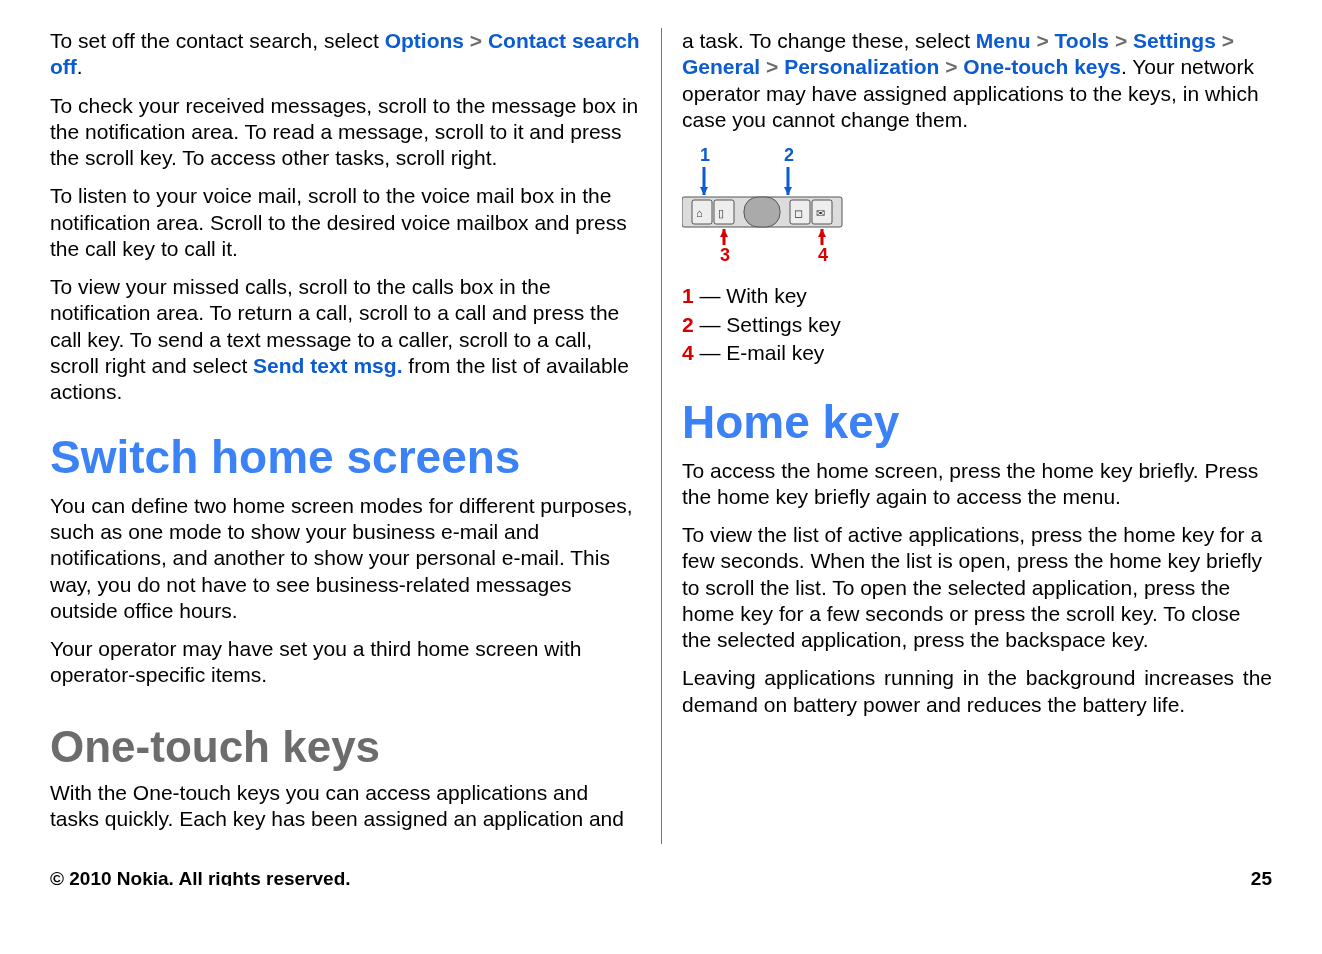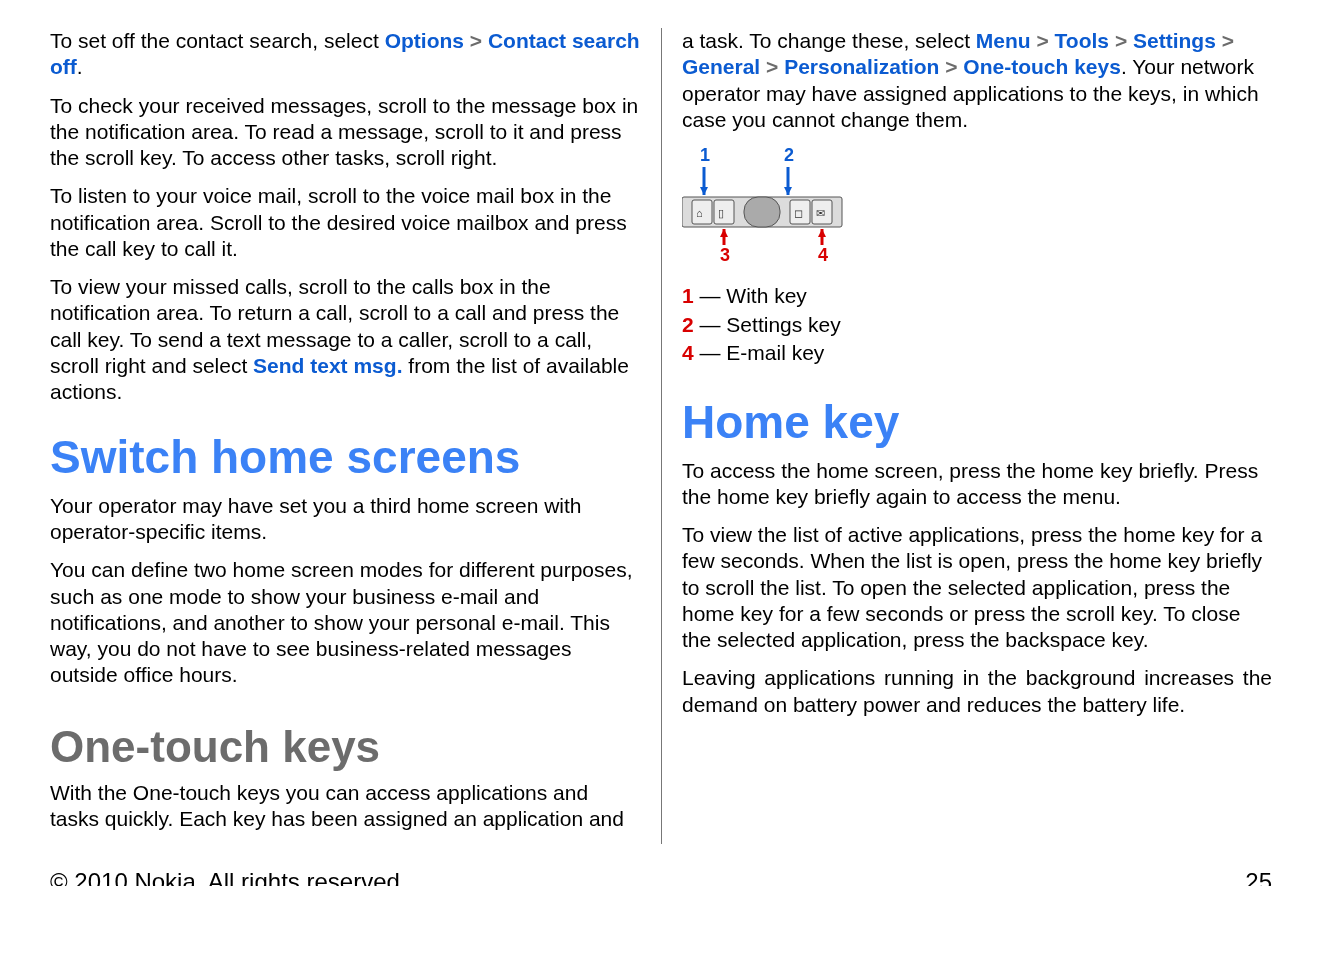--- a/index.html
+++ b/index.html
@@ -69,22 +69,22 @@
   .diagram {
     margin: 2px 0 12px 0;
   }
 
   .key-list div { margin: 2px 0; }
 
   .footer {
     display: flex;
     justify-content: space-between;
     align-items: flex-end;
-    font-size: 24px;
-    font-weight: normal;
+    font-size: 19px;
+    font-weight: bold;
     padding-top: 24px;
   }
 </style>
 </head>
 <body>
 
 <div class="page">
   <div class="columns">
 
     <div class="col col-left">
@@ -100,22 +100,22 @@
       <p>To listen to your voice mail, scroll to the voice mail box in the notification area. Scroll to the desired voice mailbox and press the call key to call it.</p>
 
       <p>
         <span>To view your missed calls, scroll to the calls box in the notification area. To return a call, scroll to a call and press the call key. To send a text message to a caller, scroll to a call, scroll right and select </span>
         <span class="link">Send text msg.</span>
         <span> from the list of available actions.</span>
       </p>
 
       <div class="h2">Switch home screens</div>
 
+      <p>You can define two home screen modes for different purposes, such as one mode to show your business e-mail and notifications, and another to show your personal e-mail. This way, you do not have to see business-related messages outside office hours.</p>
       <p>Your operator may have set you a third home screen with operator-specific items.</p>
-      <p>You can define two home screen modes for different purposes, such as one mode to show your business e-mail and notifications, and another to show your personal e-mail. This way, you do not have to see business-related messages outside office hours.</p>
 
 
       <div class="h1">One-touch keys</div>
       <p>With the One-touch keys you can access applications and tasks quickly. Each key has been assigned an application and</p>
     </div>
 
     <div class="col col-right">
       <p>
         <span>a task. To change these, select </span>
         <span class="link">Menu</span>

